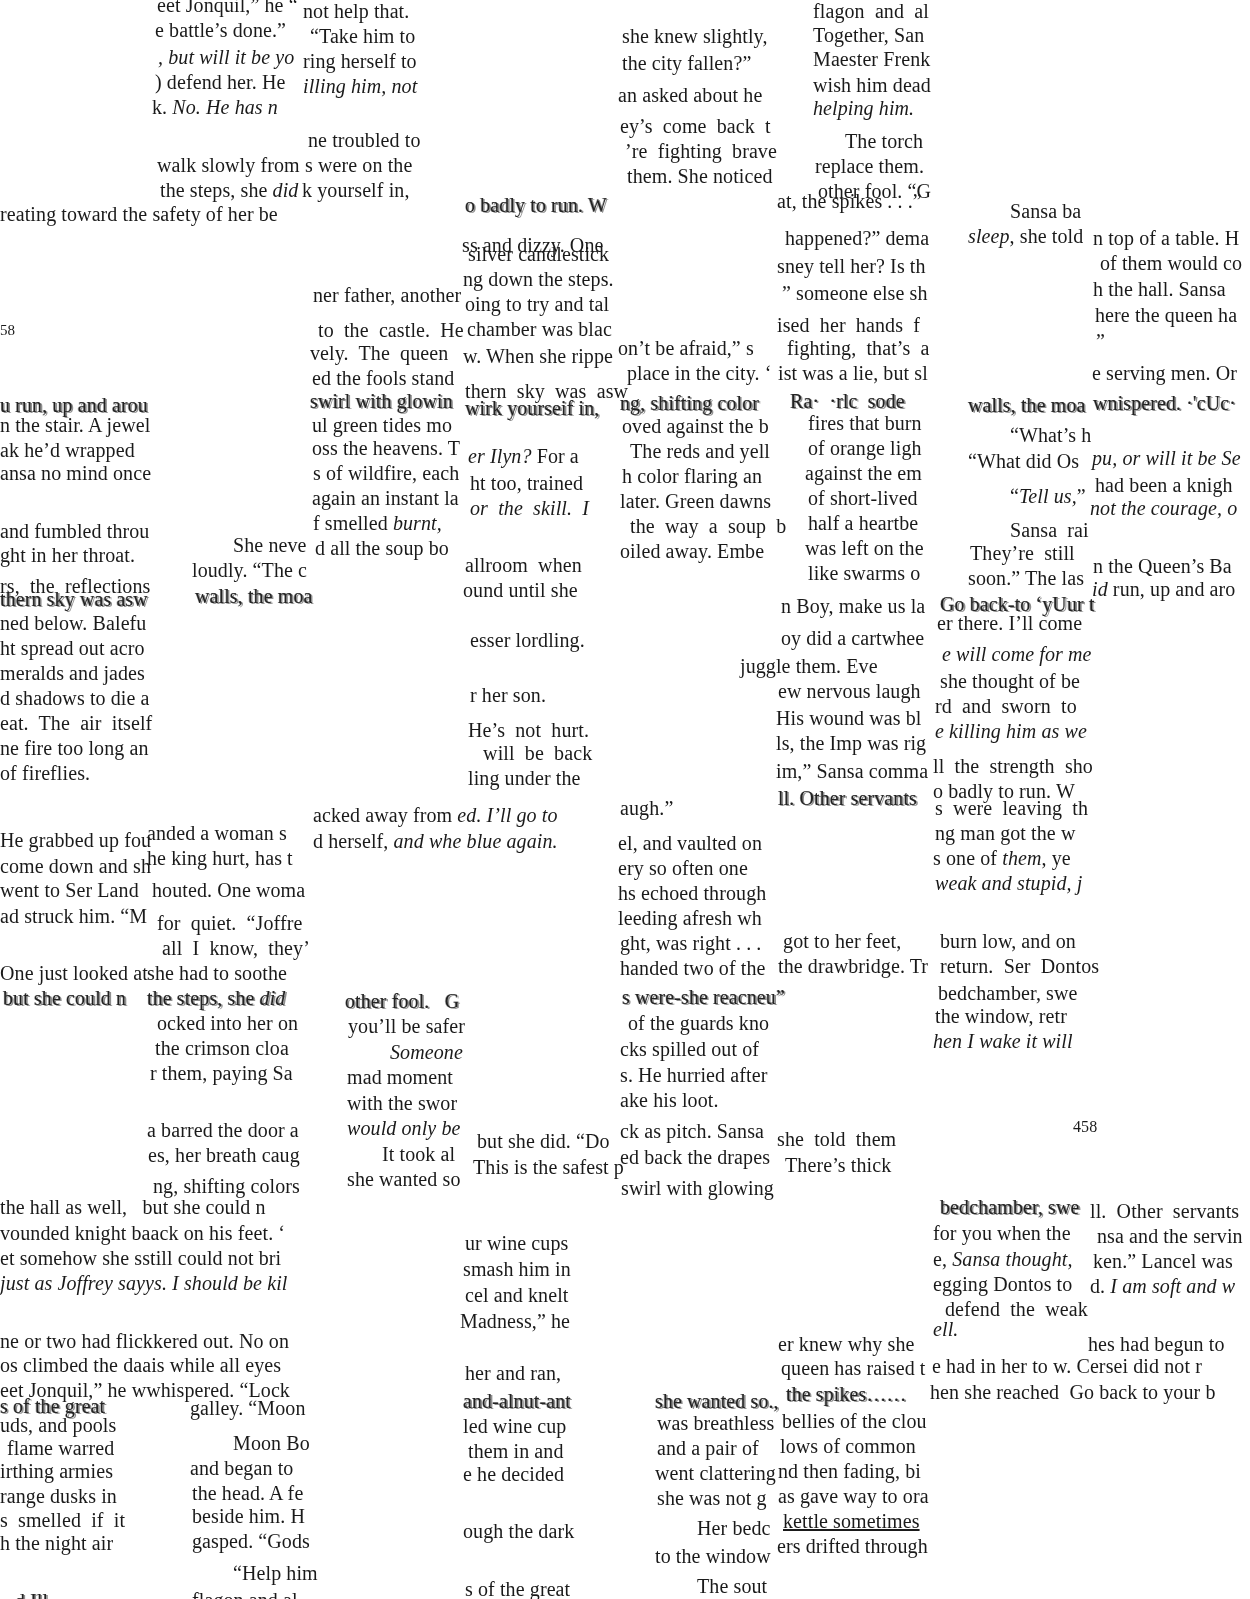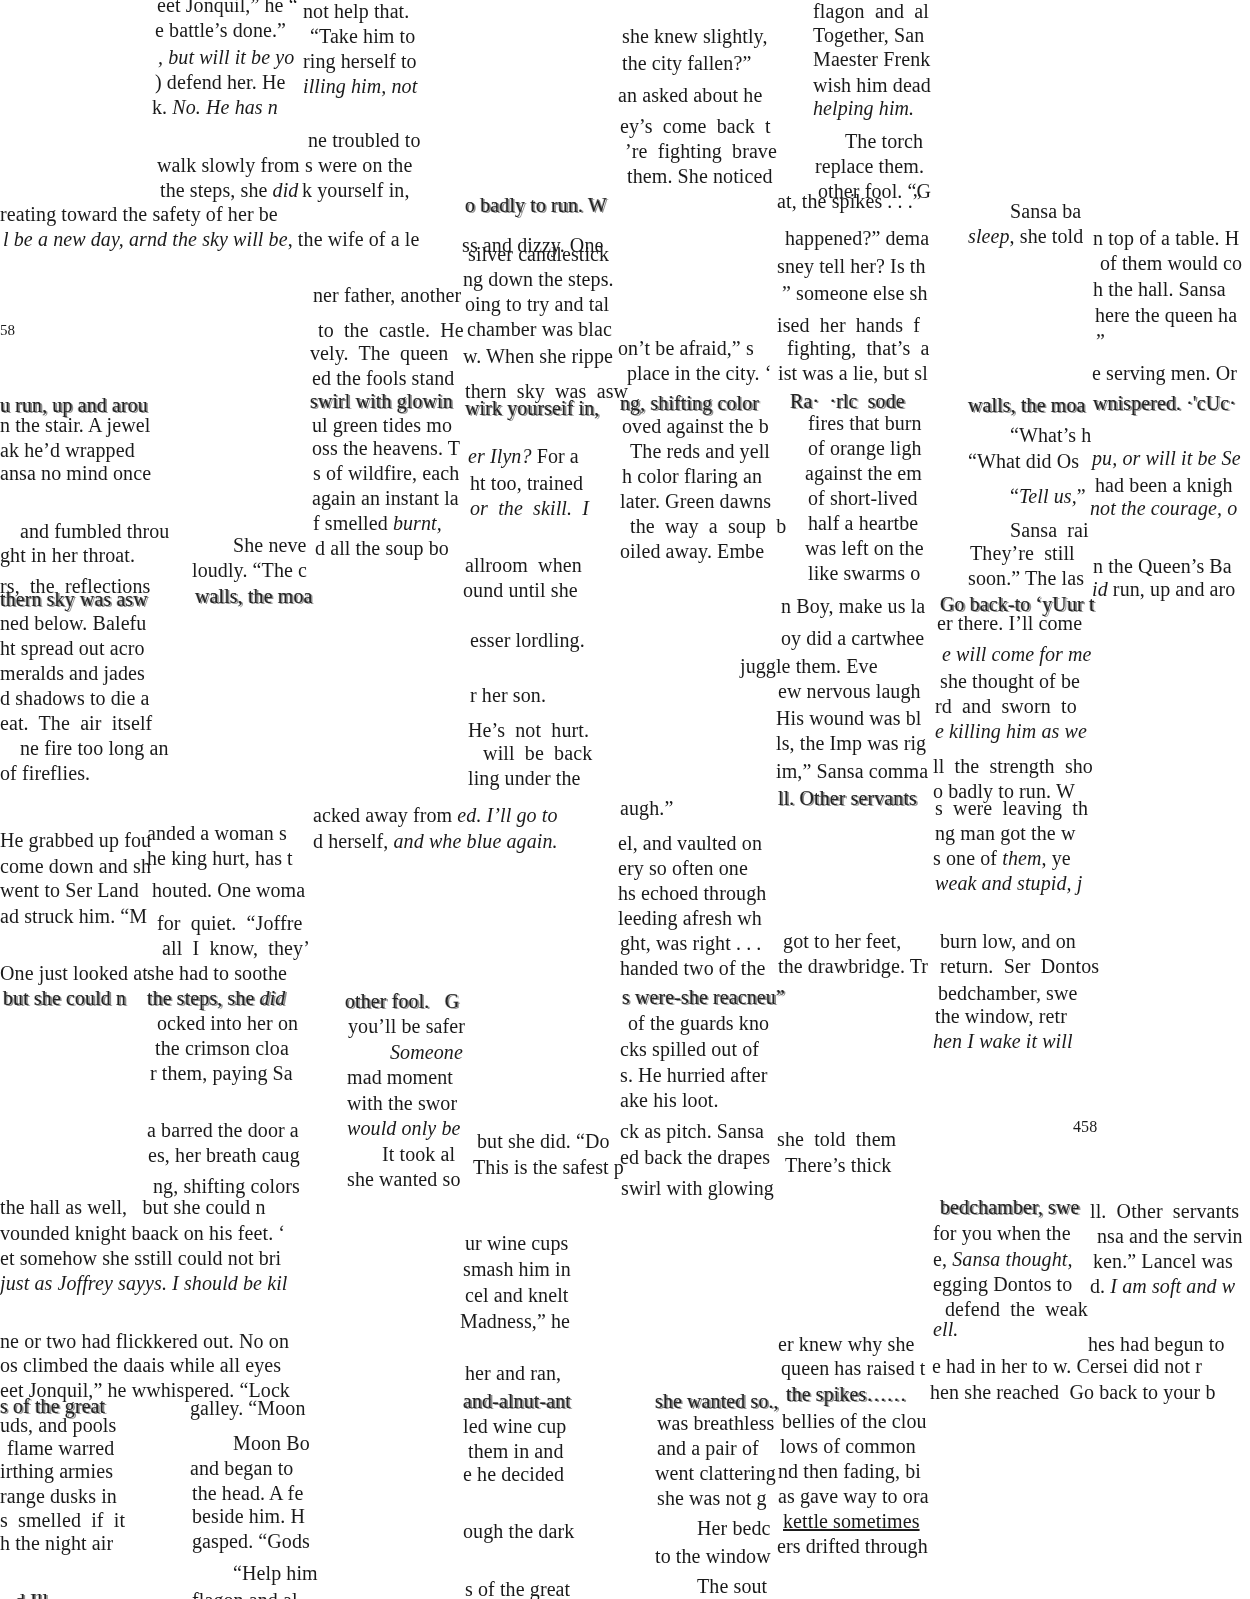--- a/index.html
+++ b/index.html
@@ -28,21 +28,20 @@
     <div class="ln" style="left: 303px; top: 50px;"><span>ring herself to</span></div>
     <div class="ln" style="left: 155px; top: 71px;"><span>) defend her. He </span></div>
     <div class="ln" style="left: 303px; top: 75px;"><span class="it">illing him, not</span></div>
     <div class="ln" style="left: 152px; top: 96px;"><span>k. </span><span class="it">No. He has n</span></div>
     <div class="ln" style="left: 308px; top: 129px;"><span>ne troubled to</span></div>
     <div class="ln" style="left: 157px; top: 154px;"><span>walk slowly from</span></div>
     <div class="ln" style="left: 305px; top: 154px;"><span>s were on the</span></div>
     <div class="ln" style="left: 160px; top: 179px;"><span>the steps, she </span><span class="it">did</span></div>
     <div class="ln" style="left: 302px; top: 179px;"><span>k yourself in,</span></div>
     <div class="ln" style="left: 0px; top: 203px;"><span>reating toward the safety of her be</span></div>
-    <div class="ln" style="left: 3px; top: 228px;"><span class="it">l be a new day, arnd the sky will be</span><span>, the wife of a le</span></div>
     <div class="ln" style="left: 622px; top: 25px;"><span>she knew slightly,</span></div>
     <div class="ln" style="left: 622px; top: 52px;"><span>the city fallen?”</span></div>
     <div class="ln" style="left: 618px; top: 84px;"><span>an asked about he</span></div>
     <div class="ln" style="left: 620px; top: 115px;"><span>ey’s  come  back  t</span></div>
     <div class="ln" style="left: 625px; top: 140px;"><span>’re  fighting  brave</span></div>
     <div class="ln" style="left: 627px; top: 165px;"><span>them. She noticed</span></div>
     <div class="ln" style="left: 813px; top: 0px;"><span>flagon  and  al</span></div>
     <div class="ln" style="left: 813px; top: 24px;"><span>Together, San</span></div>
     <div class="ln" style="left: 813px; top: 48px;"><span>Maester Frenk</span></div>
     <div class="ln" style="left: 813px; top: 74px;"><span>wish him dead</span></div>
@@ -163,30 +162,30 @@
     <div class="ln" style="left: 618px; top: 857px;"><span>ery so often one </span></div>
     <div class="ln" style="left: 618px; top: 882px;"><span>hs echoed through</span></div>
     <div class="ln" style="left: 618px; top: 907px;"><span>leeding afresh wh</span></div>
     <div class="ln" style="left: 620px; top: 932px;"><span>ght, was right . . .</span></div>
     <div class="ln" style="left: 620px; top: 957px;"><span>handed two of the</span></div>
     <div class="ln g" style="left: 622px; top: 986px;"><span>s were-she reacneu”</span></div>
     <div class="ln g" style="left: 0px; top: 394px;"><span>u run, up and arou</span></div>
     <div class="ln" style="left: 0px; top: 414px;"><span>n the stair. A jewel</span></div>
     <div class="ln" style="left: 0px; top: 439px;"><span>ak he’d wrapped </span></div>
     <div class="ln" style="left: 0px; top: 462px;"><span>ansa no mind once</span></div>
-    <div class="ln" style="left: 0px; top: 520px; padding-left: 20px;"><span>and fumbled throu</span></div>
+    <div class="ln" style="left: 0px; top: 520px;"><span>and fumbled throu</span></div>
     <div class="ln" style="left: 0px; top: 544px;"><span>ght in her throat.</span></div>
     <div class="ln" style="left: 0px; top: 575px;"><span>rs,  the  reflections</span></div>
     <div class="ln g" style="left: 0px; top: 588px;"><span>thern sky was asw</span></div>
     <div class="ln" style="left: 0px; top: 612px;"><span>ned below. Balefu</span></div>
     <div class="ln" style="left: 0px; top: 637px;"><span>ht spread out acro</span></div>
     <div class="ln" style="left: 0px; top: 662px;"><span>meralds and jades</span></div>
     <div class="ln" style="left: 0px; top: 687px;"><span>d shadows to die a</span></div>
     <div class="ln" style="left: 0px; top: 712px;"><span>eat.  The  air  itself</span></div>
-    <div class="ln" style="left: 0px; top: 737px; padding-left: 20px;"><span>ne fire too long an</span></div>
+    <div class="ln" style="left: 0px; top: 737px;"><span>ne fire too long an</span></div>
     <div class="ln" style="left: 0px; top: 762px;"><span>of fireflies.</span></div>
     <div class="ln" style="left: 0px; top: 829px;"><span>He grabbed up fou</span></div>
     <div class="ln" style="left: 0px; top: 855px;"><span>come down and sh</span></div>
     <div class="ln" style="left: 0px; top: 879px;"><span>went to Ser Land</span></div>
     <div class="ln" style="left: 0px; top: 905px;"><span>ad struck him. “M</span></div>
     <div class="ln" style="left: 0px; top: 962px;"><span>One just looked at</span></div>
     <div class="ln g" style="left: 3px; top: 987px; font-family: Liberation Serif, serif;"><span>but she could n</span></div>
     <div class="ln" style="left: 147px; top: 822px;"><span>anded a woman s</span></div>
     <div class="ln" style="left: 147px; top: 847px;"><span>he king hurt, has t</span></div>
     <div class="ln" style="left: 152px; top: 879px;"><span>houted. One woma</span></div>

